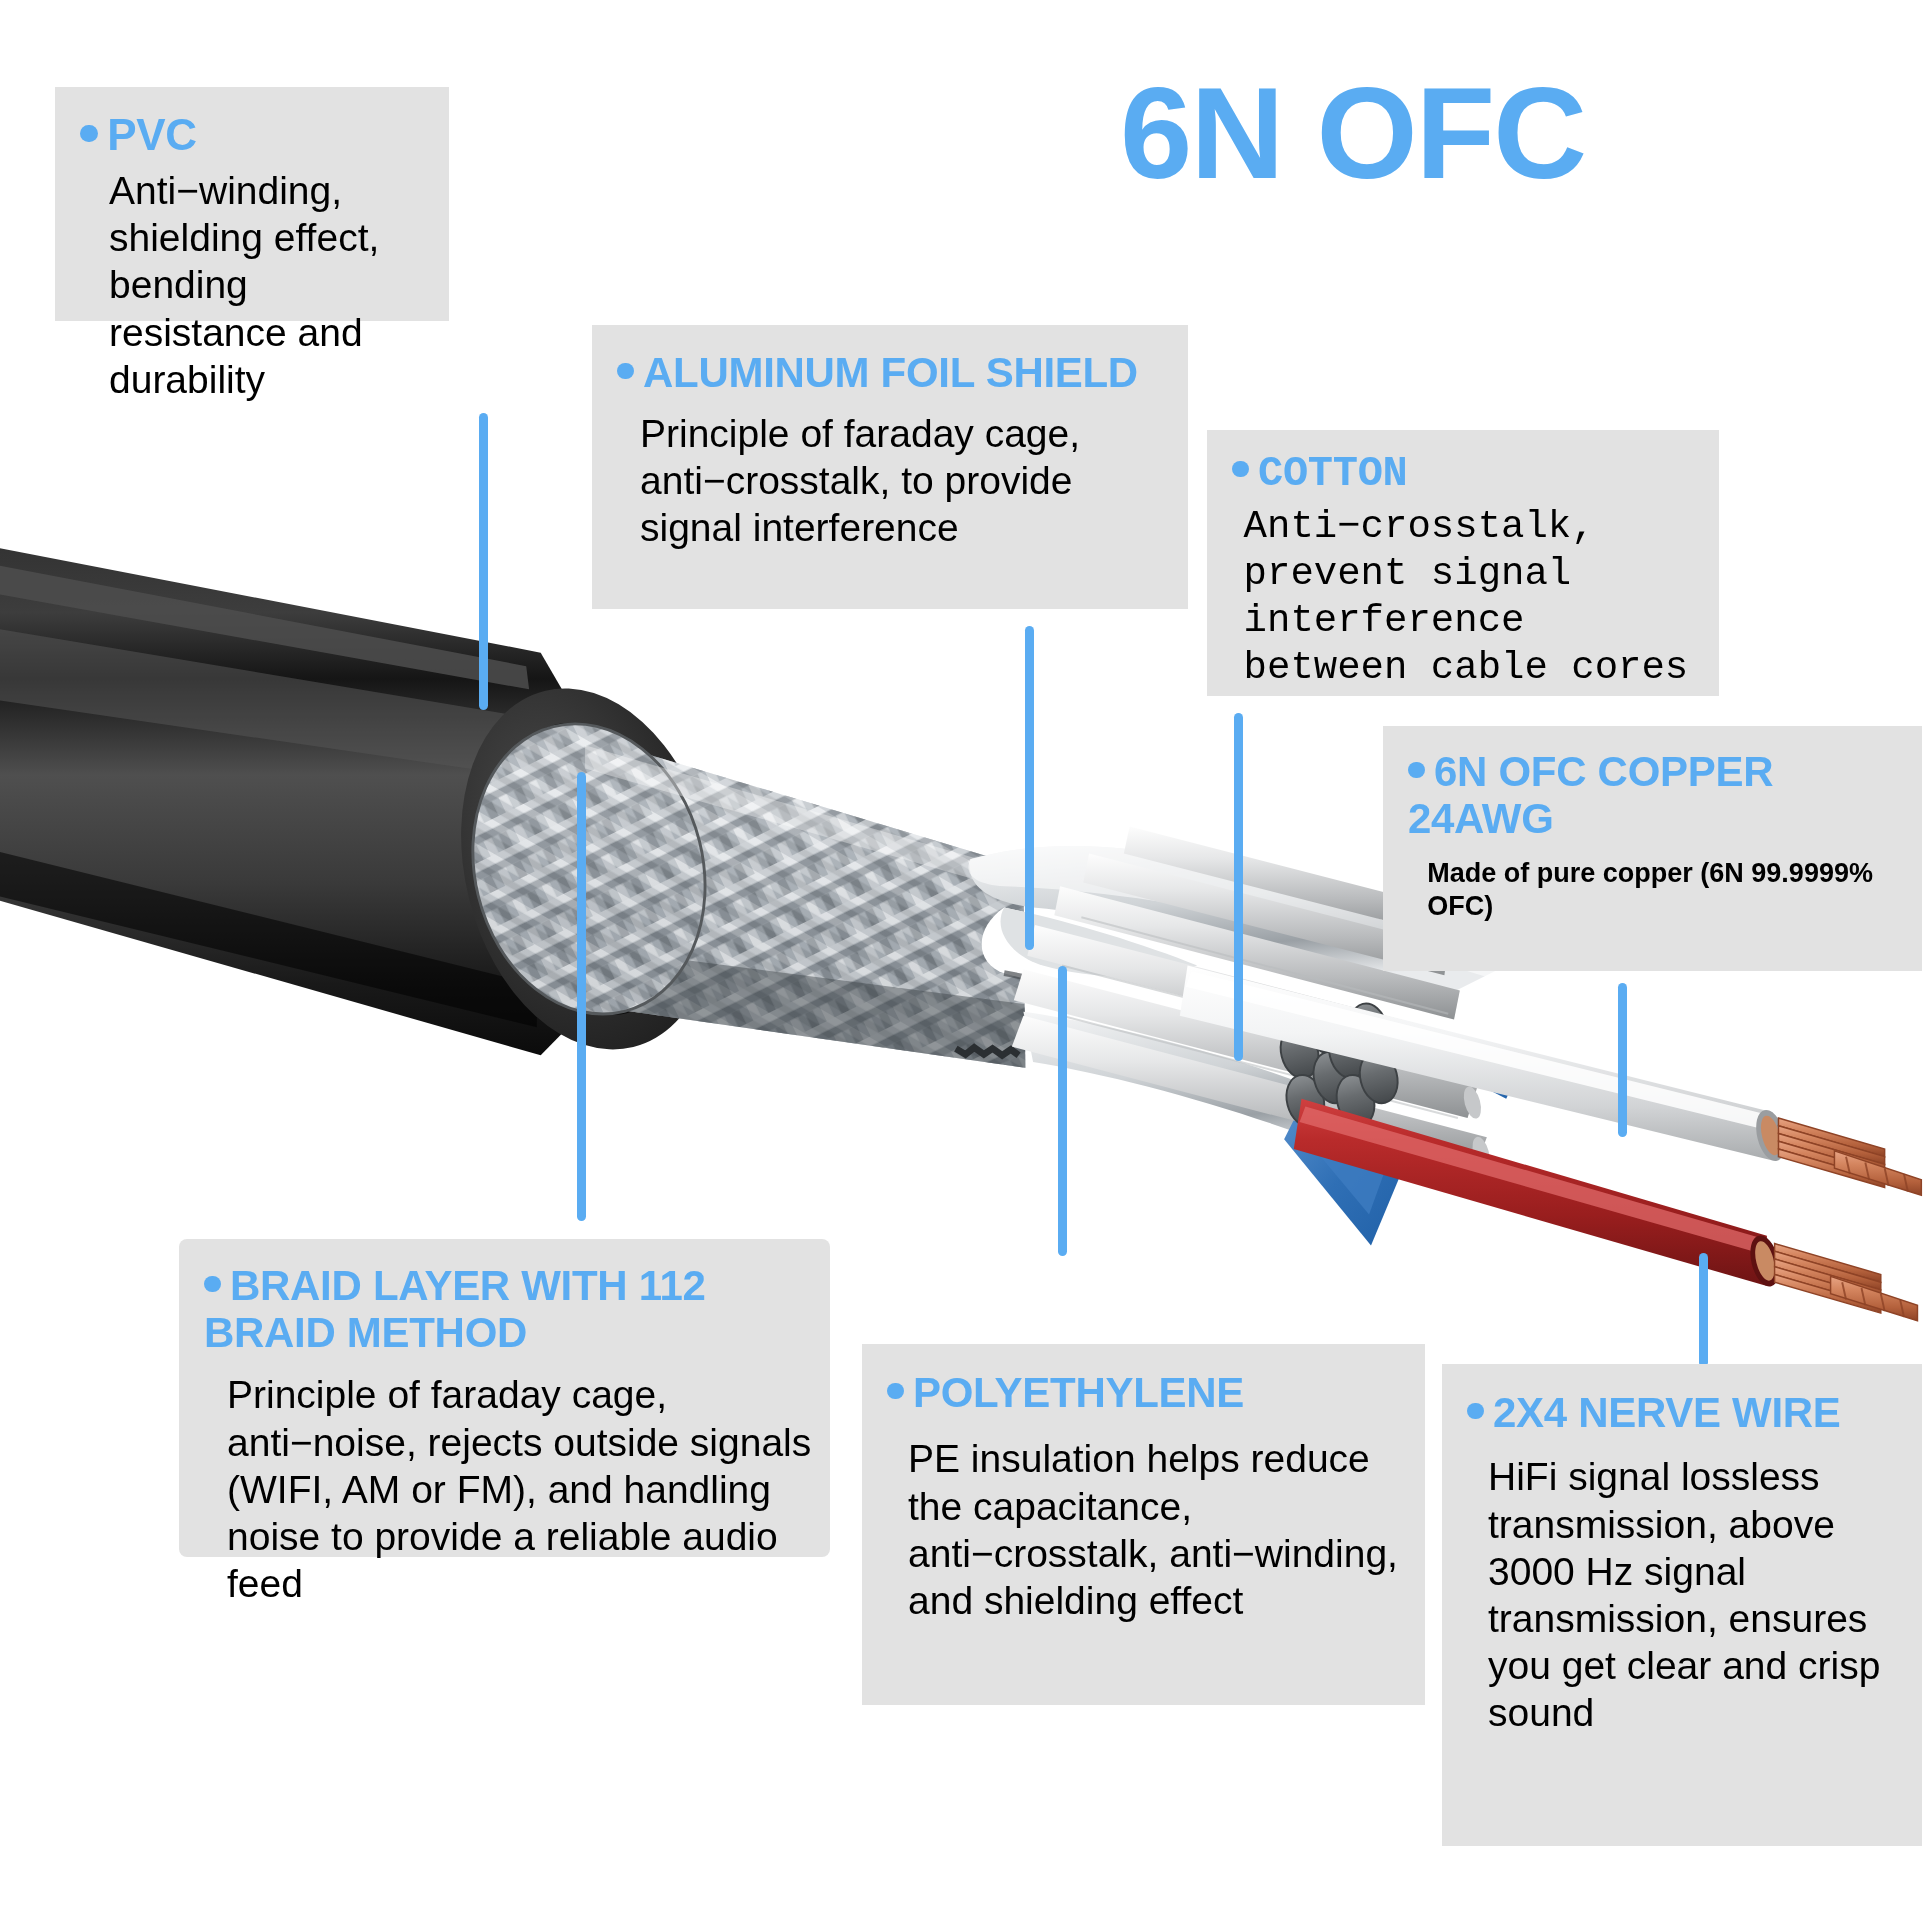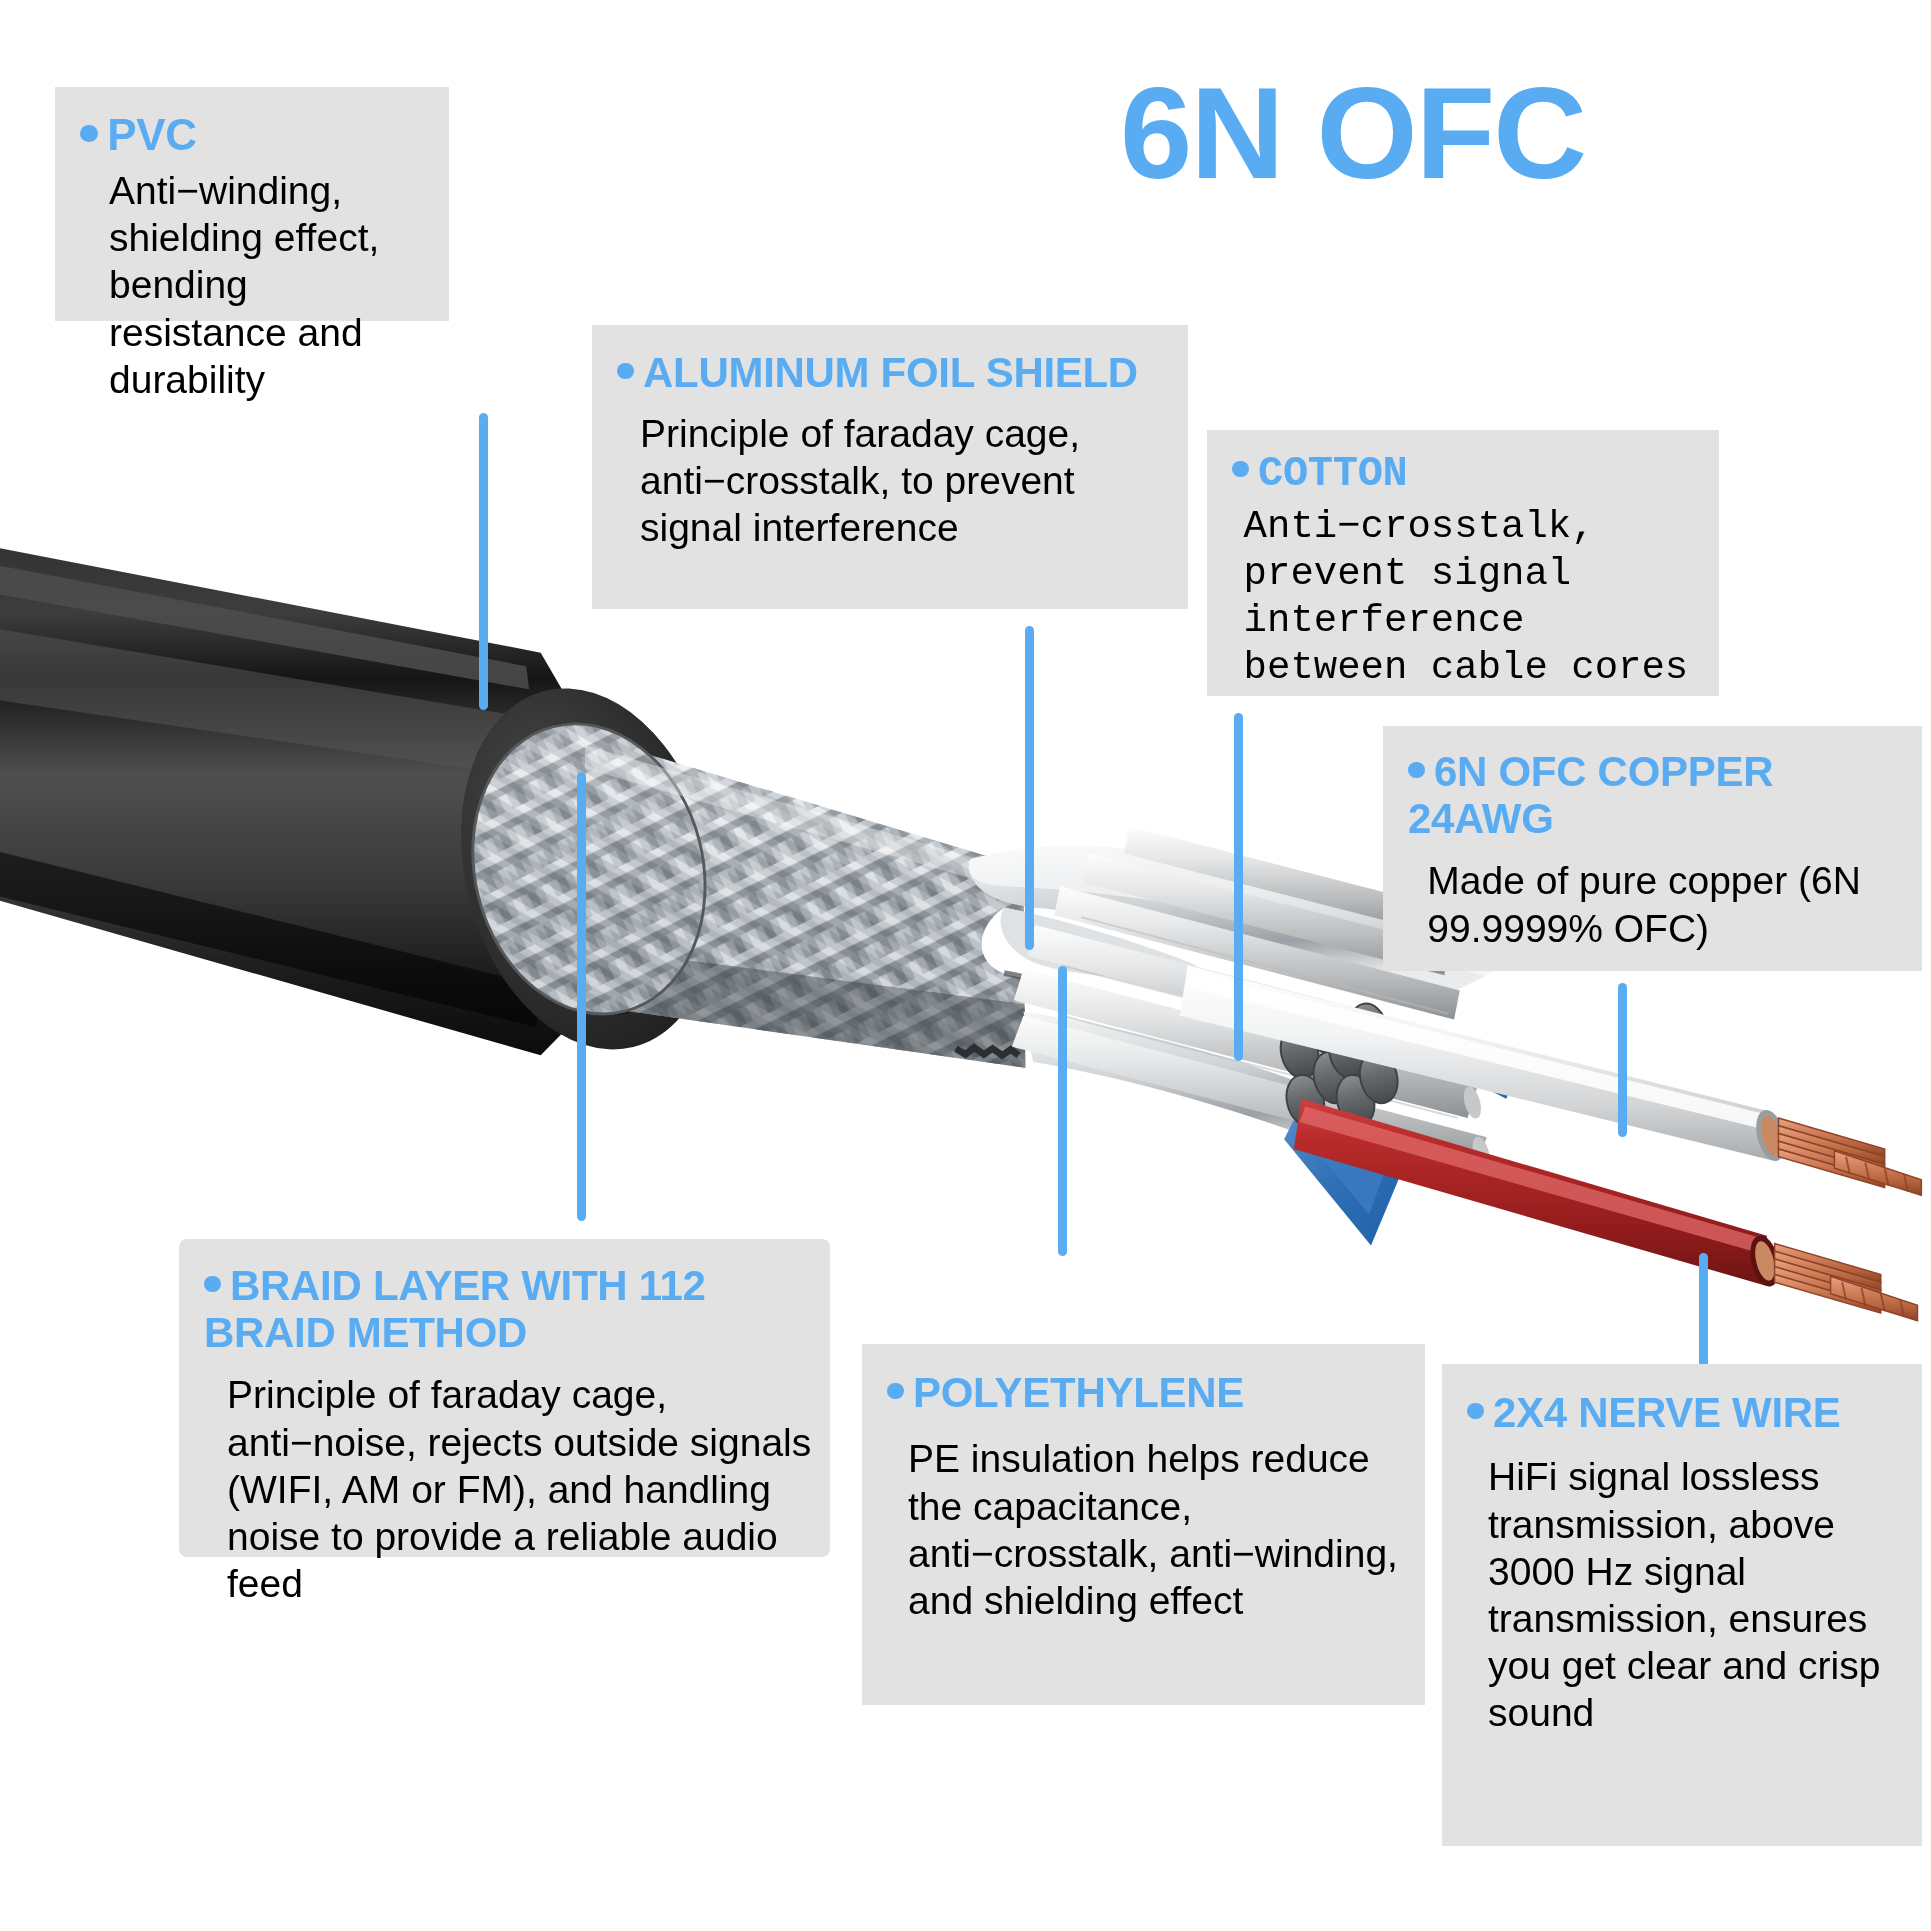--- a/index.html
+++ b/index.html
@@ -29,21 +29,21 @@
   #c-foil     {left:592px; top:325px;  width:596px; height:284px; padding:24px 23px 8px 25px;}
   #c-foil .hd {font-size:42px;}
   #c-foil .bd {font-size:39px;margin:13.5px 0 0 23px;}
 
   #c-cotton   {left:1207px;top:430px;  width:512px; height:266px; padding:21px 21px 0 25px;font-family:Liberation Mono, monospace;}
   #c-cotton .hd{font-size:42px;}
   #c-cotton .bd{font-size:39px;margin:5.8px 0 0 11.6px;}
 
   #c-copper   {left:1383px;top:726px;  width:539px; height:245px; padding:22px 17.4px 0 25px;}
   #c-copper .hd{font-size:42px;}
-  #c-copper .bd{font-size:39px;margin:15.4px 0 0 19.3px;}
+  #c-copper .bd{font-size:27px;margin:15.4px 0 0 19.3px;font-weight:bold;}
 
   #c-braid    {left:179px; top:1239px; width:651px; height:318px; padding:23px 17.4px 0 25px;border-radius:8px;}
   #c-braid .hd{font-size:42px;}
   #c-braid .bd{font-size:39px;margin:15.4px 0 0 23px;}
 
   #c-poly     {left:862px; top:1344px; width:563px; height:361px; padding:25px 17.4px 0 25px;}
   #c-poly .hd {font-size:42px;}
   #c-poly .bd {font-size:39px;margin:19.3px 0 0 21px;}
 
   #c-nerve    {left:1442px;top:1364px; width:480px; height:482px; padding:25px 15.4px 0 25px;}
@@ -315,21 +315,21 @@
 
   <div id="title">6N OFC</div>
 
   <div class="callout" id="c-pvc">
     <div class="hd"><span class="dot"></span><span>PVC</span></div>
     <div class="bd">Anti−winding, shielding effect, bending resistance and durability</div>
   </div>
 
   <div class="callout" id="c-foil">
     <div class="hd"><span class="dot"></span><span>ALUMINUM FOIL SHIELD</span></div>
-    <div class="bd">Principle of faraday cage, anti−crosstalk, to prevent signal interference</div>
+    <div class="bd">Principle of faraday cage, anti−crosstalk, to provide signal interference</div>
   </div>
 
   <div class="callout" id="c-cotton">
     <div class="hd"><span class="dot"></span><span>COTTON</span></div>
     <div class="bd">Anti−crosstalk, prevent signal interference between cable cores</div>
   </div>
 
   <div class="callout" id="c-copper">
     <div class="hd"><span class="dot"></span><span>6N OFC COPPER 24AWG</span></div>
     <div class="bd">Made of pure copper (6N 99.9999% OFC)</div>

